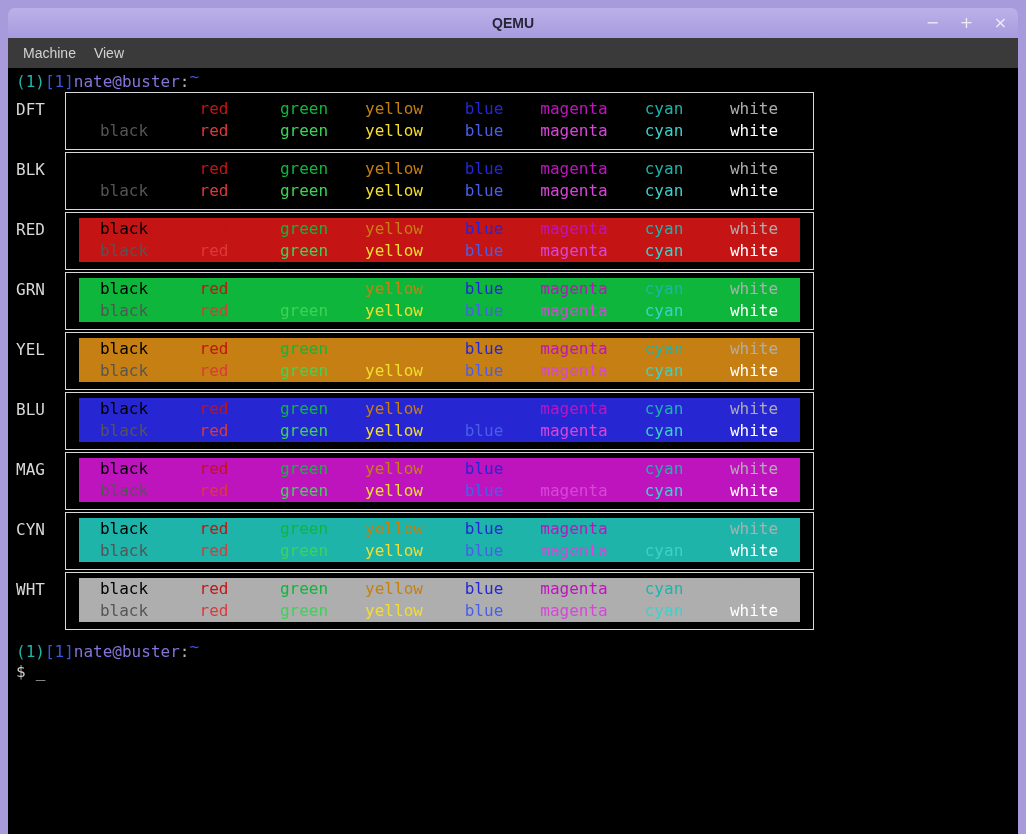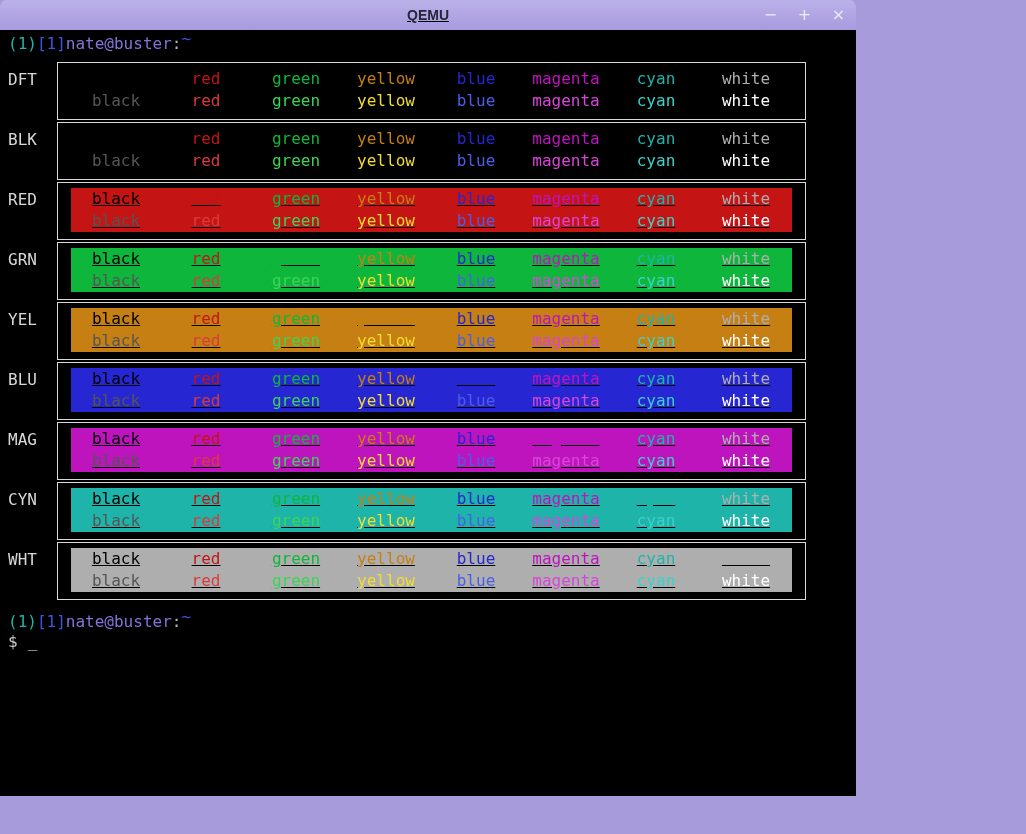--- a/index.html
+++ b/index.html
@@ -2,21 +2,21 @@
 <html><head>
 <meta charset="utf-8">
 <style>
   * { margin:0; padding:0; box-sizing:border-box; }
   html,body { width:1026px; height:834px; }
   body {
     background:#A89BDC;
     font-family:"DejaVu Sans Mono", monospace;
     overflow:hidden;
   }
-  .window { width:856px; height:834px; padding:0; border-radius:10px 10px 0 0;text-decoration:underline; }
+  .window { width:1026px; height:834px; padding:8px; border-radius:10px 10px 0 0; }
 
   
   .titlebar {
     height:30px;
     background:linear-gradient(#BBB1E9,#A79BDE);
     border-radius:7px 7px 0 0;
     position:relative;
     display:flex; align-items:center; justify-content:center;
   }
   .title {
@@ -44,21 +44,21 @@
   }
   .term-line { white-space:pre; height:20px; }
   .c-cyan { color:#1EB4AA; }
   .c-blue { color:#3A55E0; }
   .c-user { color:#8274D8; }
   .c-dim  { color:#B4B4B4; }
   .tilde  { position:relative; top:-5px; }
   .cmd, .cursor { margin-left:10px; }
 
   
-  .color-table { margin-top:8px; }
+  .color-table { }
   .trow { display:flex; height:58px; margin-bottom:2px; }
   .row-label { width:49px; padding-top:8px; color:#D8D8D8; flex:none; }
   .box { width:749px; height:58px; border:1px solid #D8D8D8; padding:5px 13px 0 13px; background:#000; }
   .swatch { height:44px; }
   .sline { display:flex; height:22px; line-height:22px; }
   .cell { flex:0 0 90px; text-align:center; }
 </style>
 </head>
 <body>
 
@@ -66,20 +66,24 @@
 
   <div class="titlebar">
     <span class="title">QEMU</span>
     <div class="win-controls">
       <span class="ctrl">−</span>
       <span class="ctrl">+</span>
       <span class="ctrl">×</span>
     </div>
   </div>
 
+  <div class="menubar">
+    <span class="menu-item">Machine</span>
+    <span class="menu-item">View</span>
+  </div>
 
   <div class="terminal">
 
     <div class="term-line"><span class="c-cyan">(1)</span><span class="c-blue">[1]</span><span class="c-user">nate@buster</span><span class="c-dim">:</span><span class="c-blue tilde">~</span></div>
 
 
     <div class="color-table" id="color-table">
   <div class="trow">
     <span class="row-label">DFT</span>
     <div class="box">

